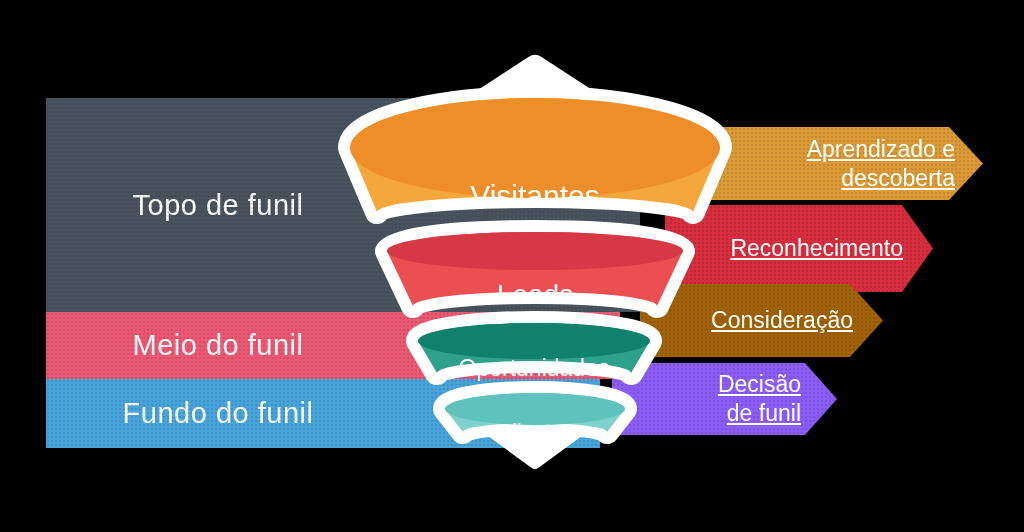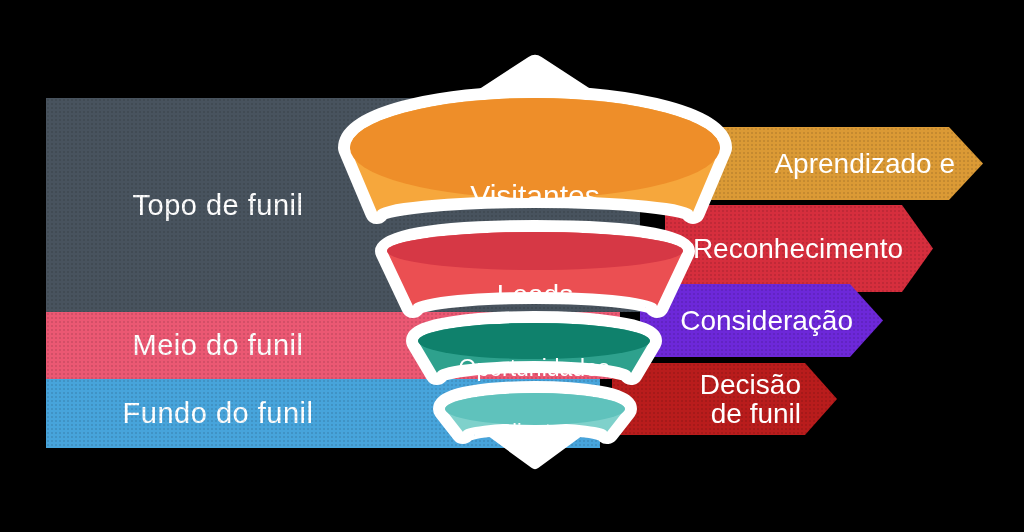--- a/index.html
+++ b/index.html
@@ -12,31 +12,31 @@
     background-size:4px 4px;pointer-events:none;}
   .band-label{width:344px;text-align:center;color:#fff;font-size:29px;letter-spacing:.5px;}
   #band-topo {top:98px;width:594px;height:214px;background:#48535E;}
   #band-meio {top:312px;width:574px;height:67px;background:#EB5873;}
   #band-fundo{top:379px;width:554px;height:69px;background:#47A4DB;}
   
   .arrow{position:absolute;display:flex;align-items:center;justify-content:flex-end;z-index:1;}
   .arrow::after{content:"";position:absolute;inset:0;
     background-image:radial-gradient(rgba(0,0,0,.10) 1px, transparent 1px);
     background-size:4px 4px;pointer-events:none;}
-  .arrow-text{color:#fff;font-size:28px;line-height:29px;text-align:right;position:relative;z-index:2;}
+  .arrow-text{color:#fff;font-size:23px;line-height:29px;text-align:right;position:relative;z-index:2;text-decoration:underline;}
   #arrow-1{left:690px;top:127px;width:293px;height:73px;background:#DB9A35;
            clip-path:polygon(0 0, calc(100% - 34px) 0, 100% 50%, calc(100% - 34px) 100%, 0 100%);}
   #arrow-1 .arrow-text{padding-right:28px;}
   #arrow-2{left:665px;top:205px;width:268px;height:87px;background:#D62E3D;
            clip-path:polygon(0 0, calc(100% - 31px) 0, 100% 50%, calc(100% - 31px) 100%, 0 100%);}
   #arrow-2 .arrow-text{padding-right:30px;}
-  #arrow-3{left:640px;top:284px;width:243px;height:73px;background:#6d28d9;
+  #arrow-3{left:640px;top:284px;width:243px;height:73px;background:#a16207;
            clip-path:polygon(0 0, calc(100% - 33px) 0, 100% 50%, calc(100% - 33px) 100%, 0 100%);}
   #arrow-3 .arrow-text{padding-right:30px;}
-  #arrow-4{left:612px;top:363px;width:225px;height:72px;background:#b91c1c;
+  #arrow-4{left:612px;top:363px;width:225px;height:72px;background:#8b5cf6;
            clip-path:polygon(0 0, calc(100% - 32px) 0, 100% 50%, calc(100% - 32px) 100%, 0 100%);}
   #arrow-4 .arrow-text{padding-right:36px;}
   
   #funnel-svg{position:absolute;left:0;top:0;z-index:3;}
   .seg{stroke:#fff;stroke-width:24;paint-order:stroke;stroke-linejoin:round;}
   .seg-label{fill:#fff;text-anchor:middle;}
 </style>
 </head>
 <body>
 
@@ -48,20 +48,21 @@
   <div class="band" id="band-meio">
     <div class="band-label">Meio do funil</div>
   </div>
   <div class="band" id="band-fundo">
     <div class="band-label">Fundo do funil</div>
   </div>
 
   <div class="arrow" id="arrow-1">
     <div class="arrow-text">
       <span>Aprendizado e</span><br>
+      <span>descoberta</span>
     </div>
   </div>
   <div class="arrow" id="arrow-2">
     <div class="arrow-text">
       <span>Reconhecimento</span><br>
     </div>
   </div>
   <div class="arrow" id="arrow-3">
     <div class="arrow-text">
       <span>Consideração</span><br>

